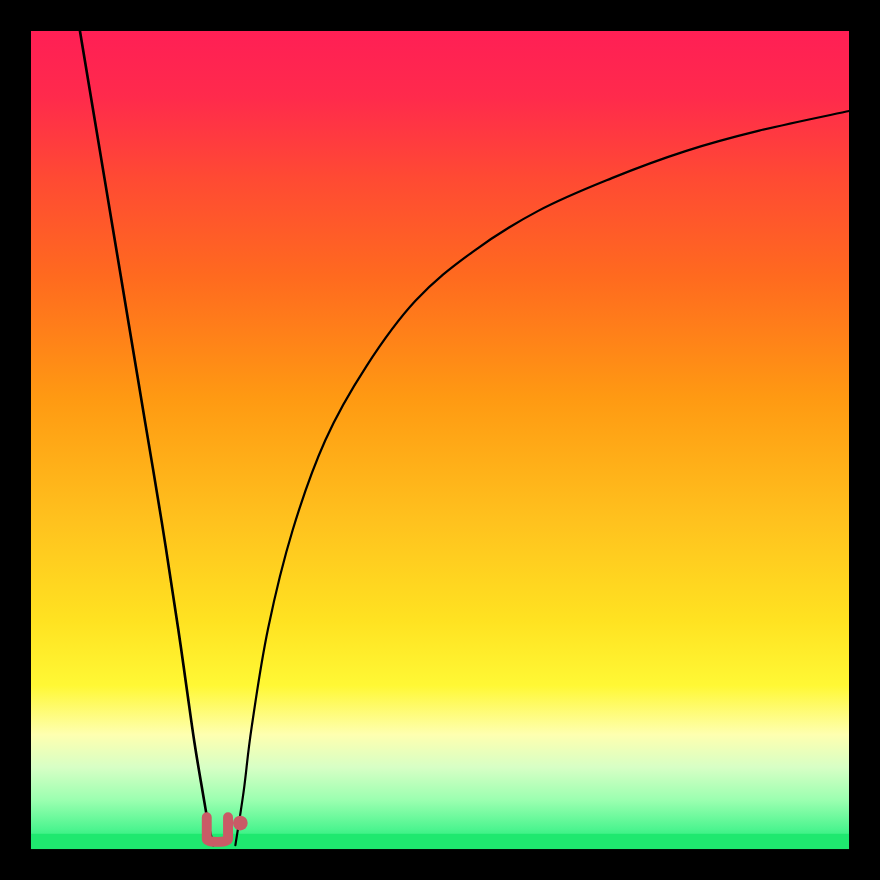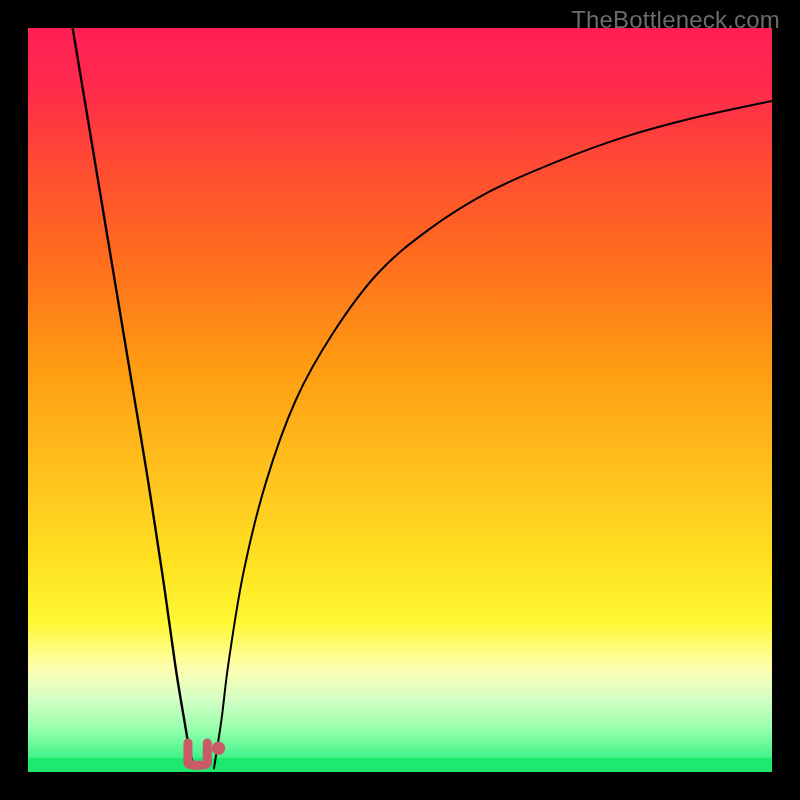--- a/index.html
+++ b/index.html
@@ -47,21 +47,20 @@
   .markers {
     position: absolute;
     inset: 0;
   }
 </style>
 </head>
 <body>
 
 <div class="frame">
 
-  <div class="watermark">TheBottleneck.com</div>
 
   <div class="plot-area">
 
     <svg class="gradient-bg" viewBox="0 0 744 744" preserveAspectRatio="none">
       <defs>
         <linearGradient id="bg-grad" x1="0" y1="0" x2="0" y2="1">
             <stop offset="0%" stop-color="#ff1f55"></stop>
             <stop offset="8%" stop-color="#ff2a4c"></stop>
             <stop offset="18%" stop-color="#ff4a33"></stop>
             <stop offset="30%" stop-color="#ff6a1f"></stop>

